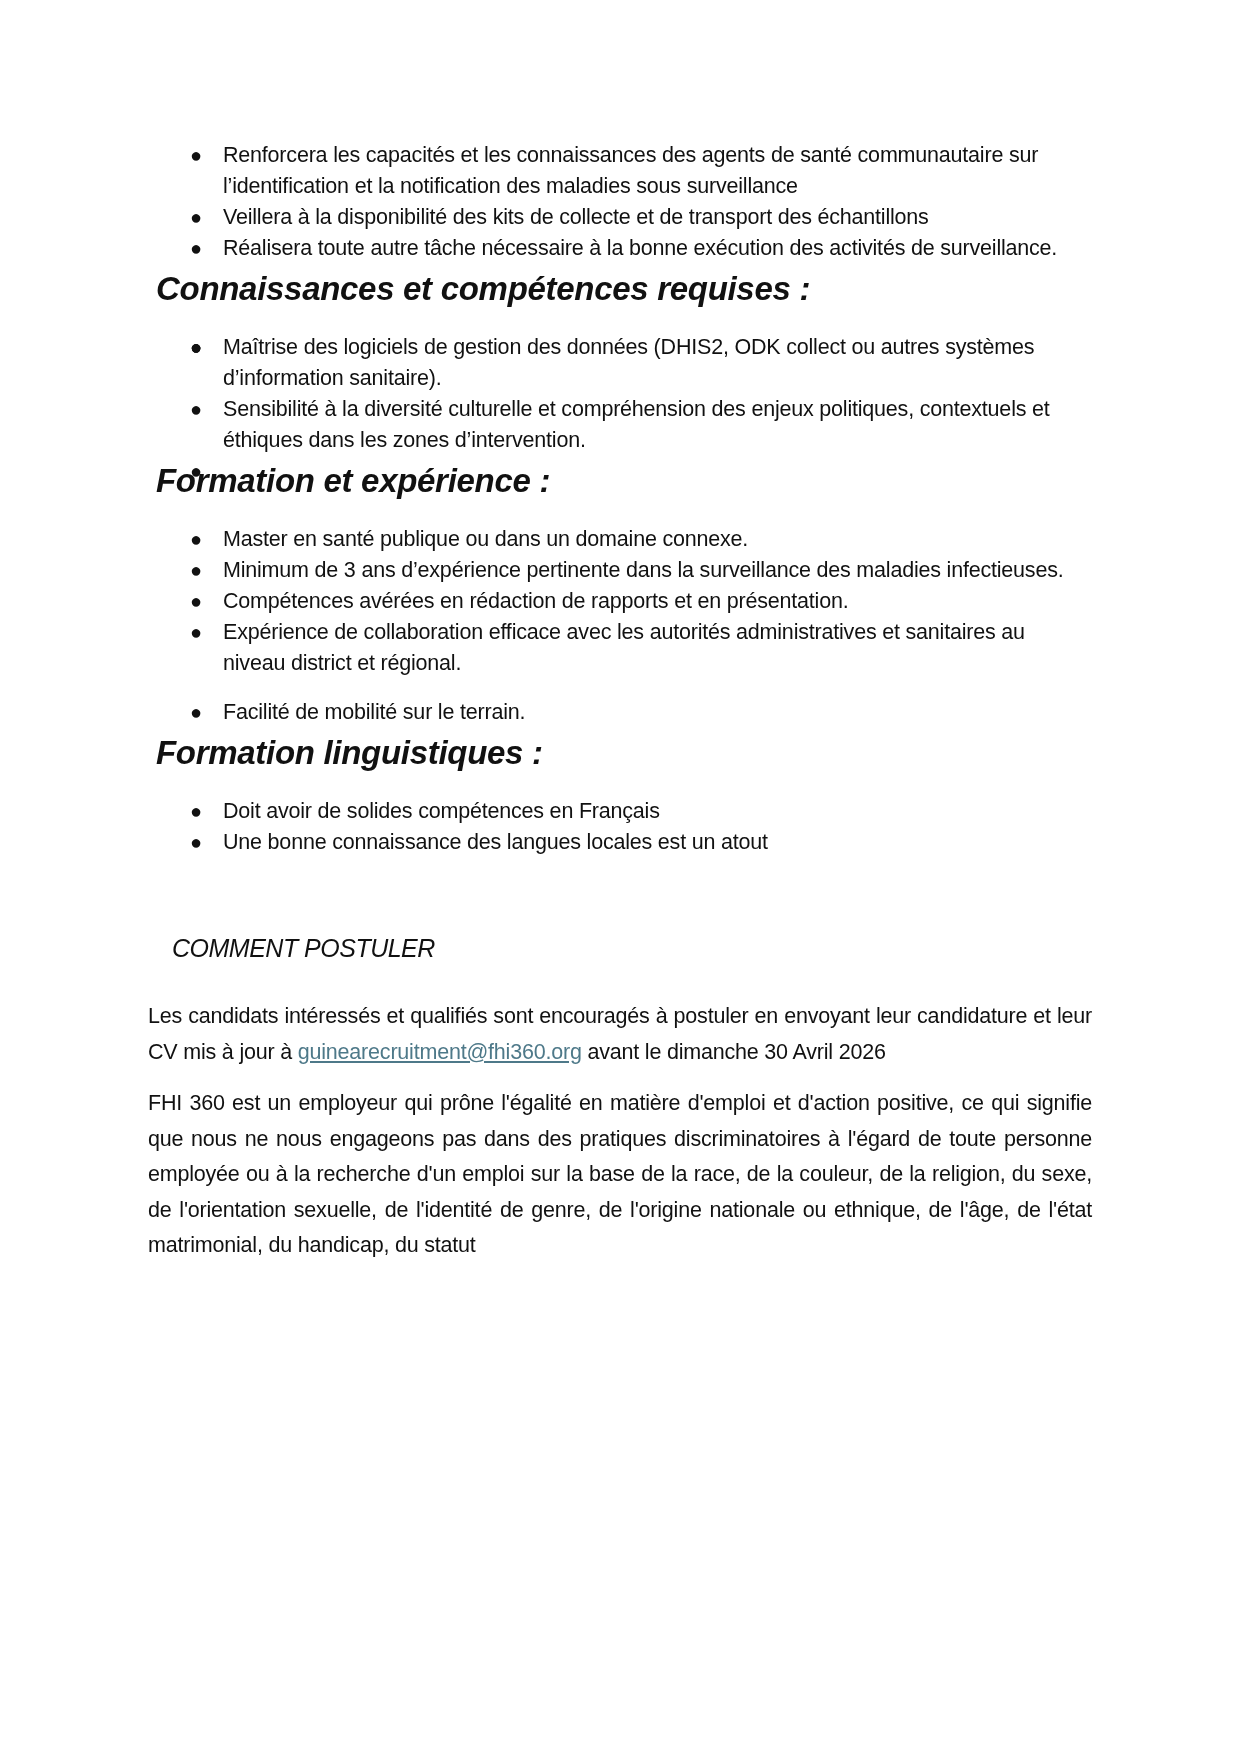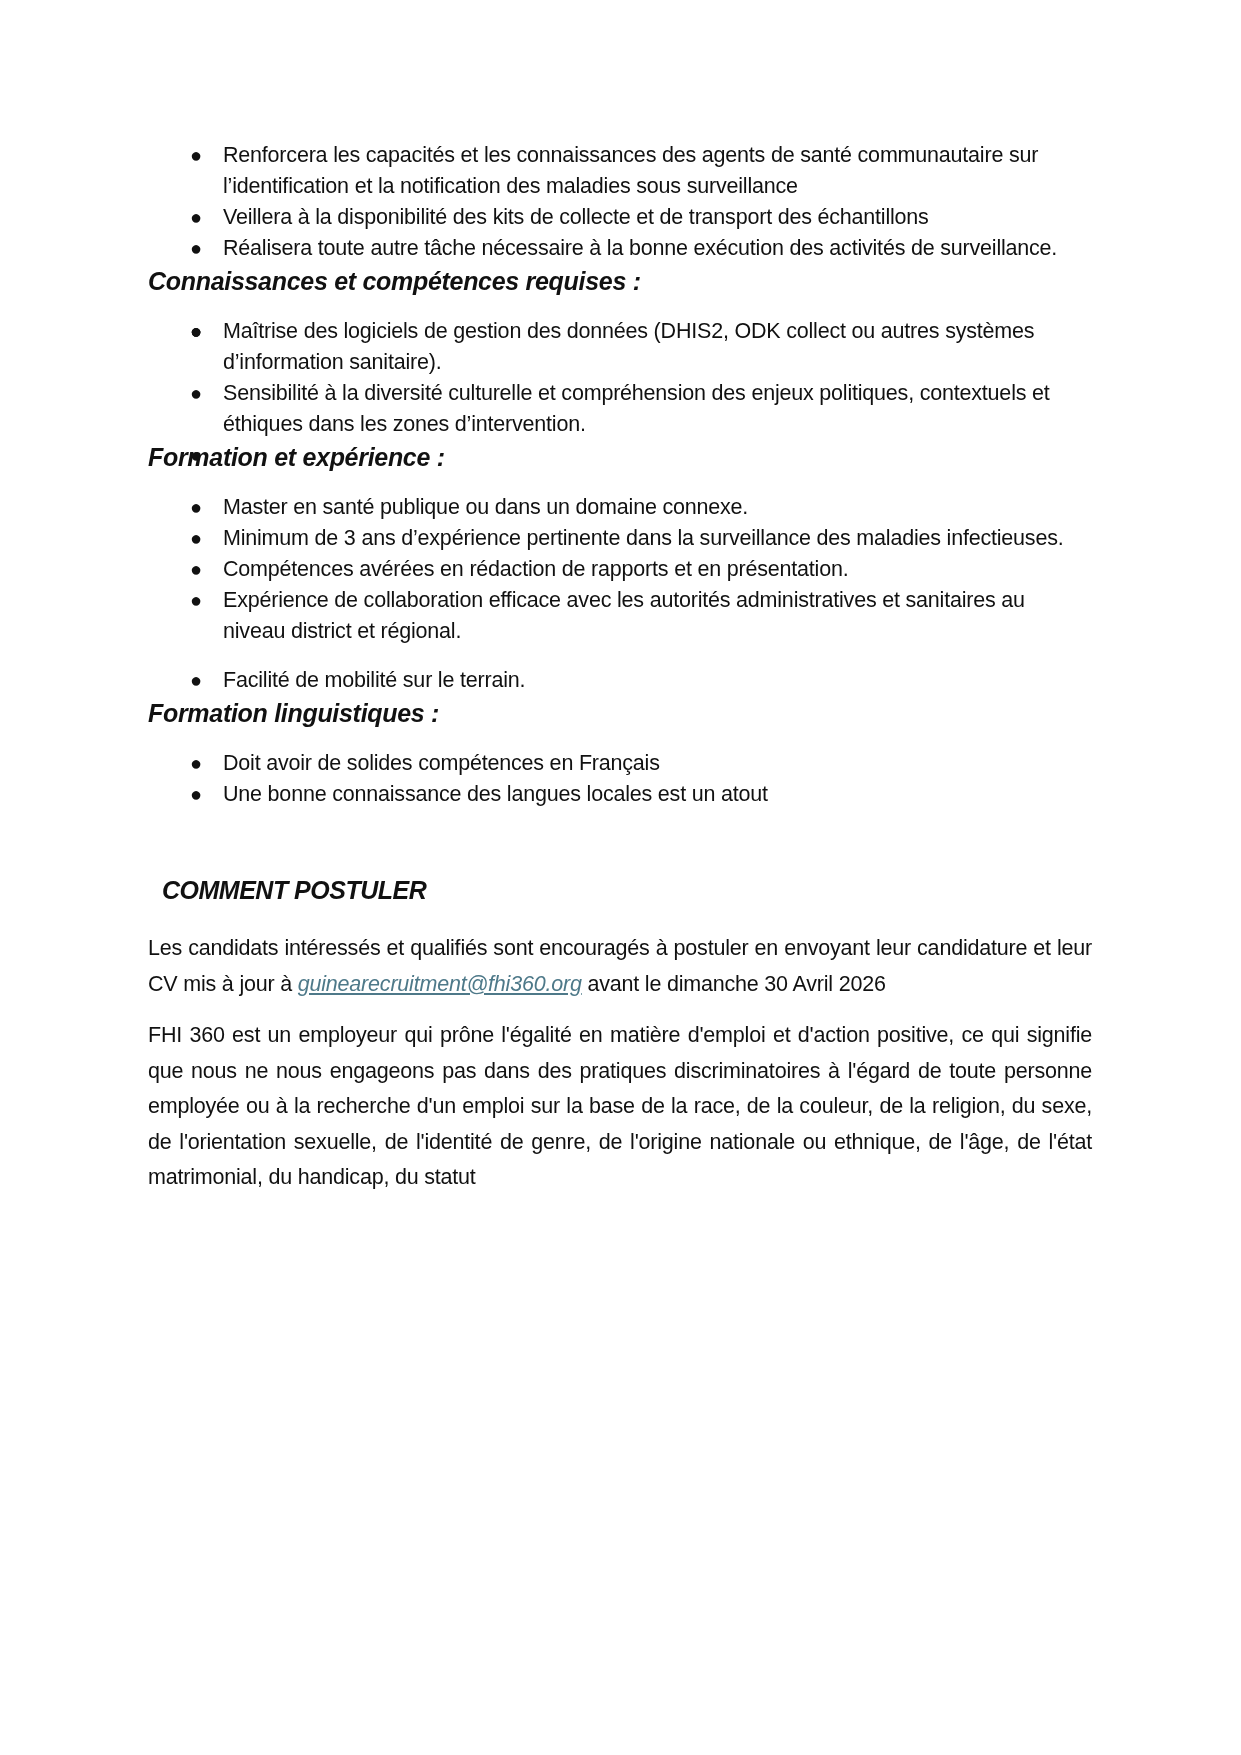--- a/index.html
+++ b/index.html
@@ -3,26 +3,26 @@
 <meta charset="utf-8">
 <style>
   html, body { margin: 0; padding: 0; background: #ffffff; }
   body { width: 1241px; height: 1755px; position: relative; overflow: hidden;
          font-family: "Liberation Sans", sans-serif; color: #111111; }
   .page { position: absolute; left: 0; top: 0; width: 1241px; height: 1755px; }
   .content { position: absolute; left: 148px; top: 150px; width: 944px; }
   ul.bullets { list-style: none; margin: 0; padding: 0; }
   ul.bullets li { position: relative; padding-left: 75px; font-size: 21.5px; line-height: 31px; letter-spacing: -0.2px; }
   ul.bullets li .bullet { position: absolute; left: 42px; top: 0; font-size: 20px; }
-  .heading { font-weight: bold; font-style: italic; font-size: 25px; line-height: 34px; margin: 0; letter-spacing: -0.3px; }
+  .heading { font-weight: bold; font-style: italic; font-size: 33px; line-height: 34px; margin: 8px; letter-spacing: -0.3px; }
   .heading .colon-plain { font-weight: normal; font-style: normal; }
   .gap-after-heading { height: 18px; }
-  .section-title { font-weight: bold; font-style: italic; font-size: 25px; margin: 8px; padding-left: 6px; letter-spacing: -0.5px; }
+  .section-title { font-weight: normal; font-style: italic; font-size: 25px; margin: 18px; padding-left: 6px; letter-spacing: -0.5px; }
   p.para { font-size: 21.5px; line-height: 35.5px; margin: 0; text-align: justify; letter-spacing: -0.2px; }
-  a.email { color: #4e7989; text-decoration: underline; font-style: italic; }
+  a.email { color: #4e7989; text-decoration: underline; }
 </style>
 </head>
 <body>
 
 <div class="page">
   <div class="content">
 
     <ul class="bullets" style="margin-top:-10px;">
       <li><span class="bullet">●</span><span>Renforcera les capacités et les connaissances des agents de santé communautaire sur l’identification et la notification des maladies sous surveillance</span></li>
       <li><span class="bullet">●</span><span>Veillera à la disponibilité des kits de collecte et de transport des échantillons</span></li>

